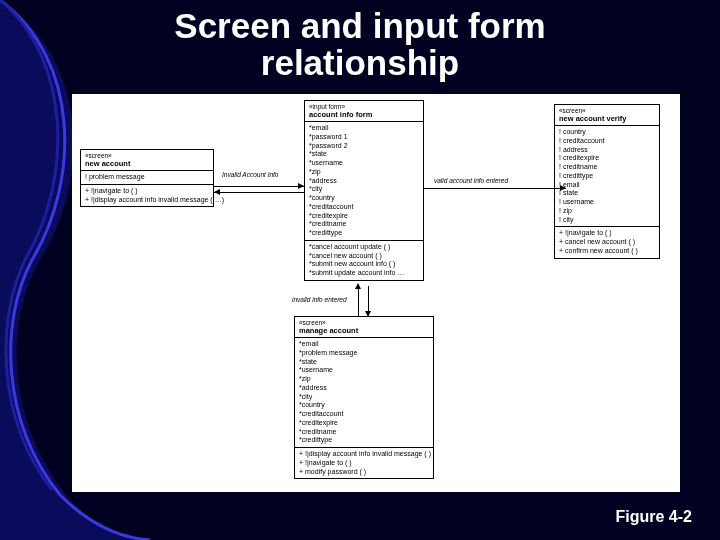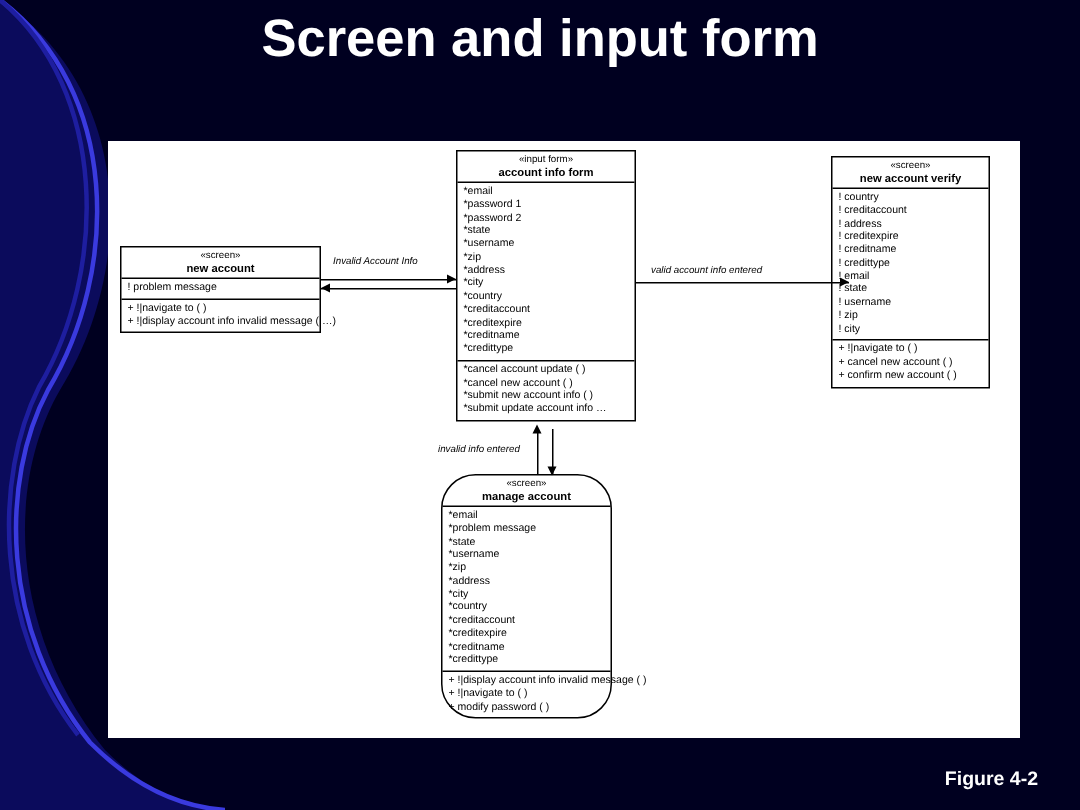--- a/index.html
+++ b/index.html
@@ -36,21 +36,20 @@
     font-size: 7px;
     color: #000;
   }
   .uml-box {
     position: absolute;
     border: 1px solid #000;
     background: #fff;
     box-sizing: border-box;
   }
   .uml-title {
-    text-align: center;
     padding: 2px 4px;
     border-bottom: 1px solid #000;
   }
   .uml-stereo { display:block; font-size: 6.5px; }
   .uml-name { display:block; font-weight: bold; font-size: 7.5px; }
   .uml-sec {
     padding: 2px 4px;
     border-bottom: 1px solid #000;
   }
   .uml-sec:last-child { border-bottom: none; }
@@ -69,42 +68,43 @@
     position: absolute;
     font-style: italic;
     font-size: 6.5px;
     color: #000;
     white-space: nowrap;
   }
   .figure-caption {
     position: absolute;
     right: 28px; bottom: 14px;
     color: #fff;
-    font-size: 13px;
+    font-size: 16px;
     font-weight: bold;
     z-index: 2;
     padding-left: 48px;
   }
 </style>
 </head>
 <body>
 
 <svg class="swoosh" viewBox="0 0 150 540">
   <path d="M0,0 C90,60 90,180 40,260 C5,320 5,420 70,500 C100,530 130,540 150,540 L0,540 Z" fill="#0b0b5c"></path>
   <path d="M0,0 C80,60 80,180 32,260 C0,320 0,420 60,495 C90,525 120,538 150,540" fill="none" stroke="#3a3adf" stroke-width="3"></path>
   <path d="M0,0 C72,60 72,180 26,258 C-4,318 -4,418 52,490" fill="none" stroke="#1e1ea0" stroke-width="3"></path>
 </svg>
 
 <div class="slide-title">
   <span>Screen and input form</span><br>
+  <span>relationship</span>
 </div>
 
 <div class="diagram">
 
-  <div class="uml-box" style="left:8px; top:70px; width:134px;">
+  <div class="uml-box" style="left:8px; top:55px; width:134px;">
     <div class="uml-title">
       <span class="uml-stereo">«screen»</span>
       <span class="uml-name">new account</span>
     </div>
     <div class="uml-sec">
       <div>! problem message</div>
     </div>
     <div class="uml-sec">
       <div>+ !|navigate to ( )</div>
       <div>+ !|display account info invalid message ( …)</div>
@@ -157,21 +157,21 @@
       <div>! zip</div>
       <div>! city</div>
     </div>
     <div class="uml-sec">
       <div>+ !|navigate to ( )</div>
       <div>+ cancel new account ( )</div>
       <div>+ confirm new account ( )</div>
     </div>
   </div>
 
-  <div class="uml-box" style="left:222px; top:222px; width:114px;border-radius:23px;">
+  <div class="uml-box" style="left:222px; top:222px; width:140px;">
     <div class="uml-title">
       <span class="uml-stereo">«screen»</span>
       <span class="uml-name">manage account</span>
     </div>
     <div class="uml-sec">
       <div>*email</div>
       <div>*problem message</div>
       <div>*state</div>
       <div>*username</div>
       <div>*zip</div>

